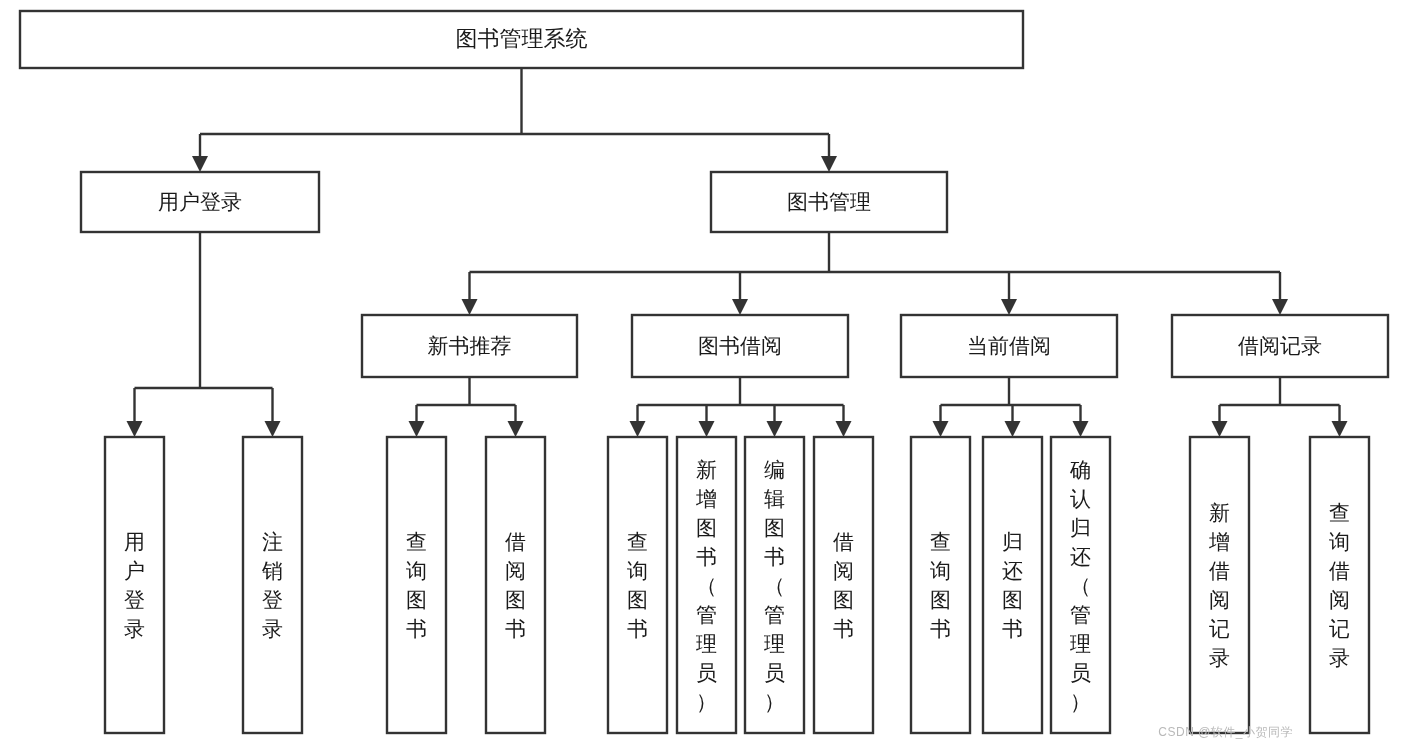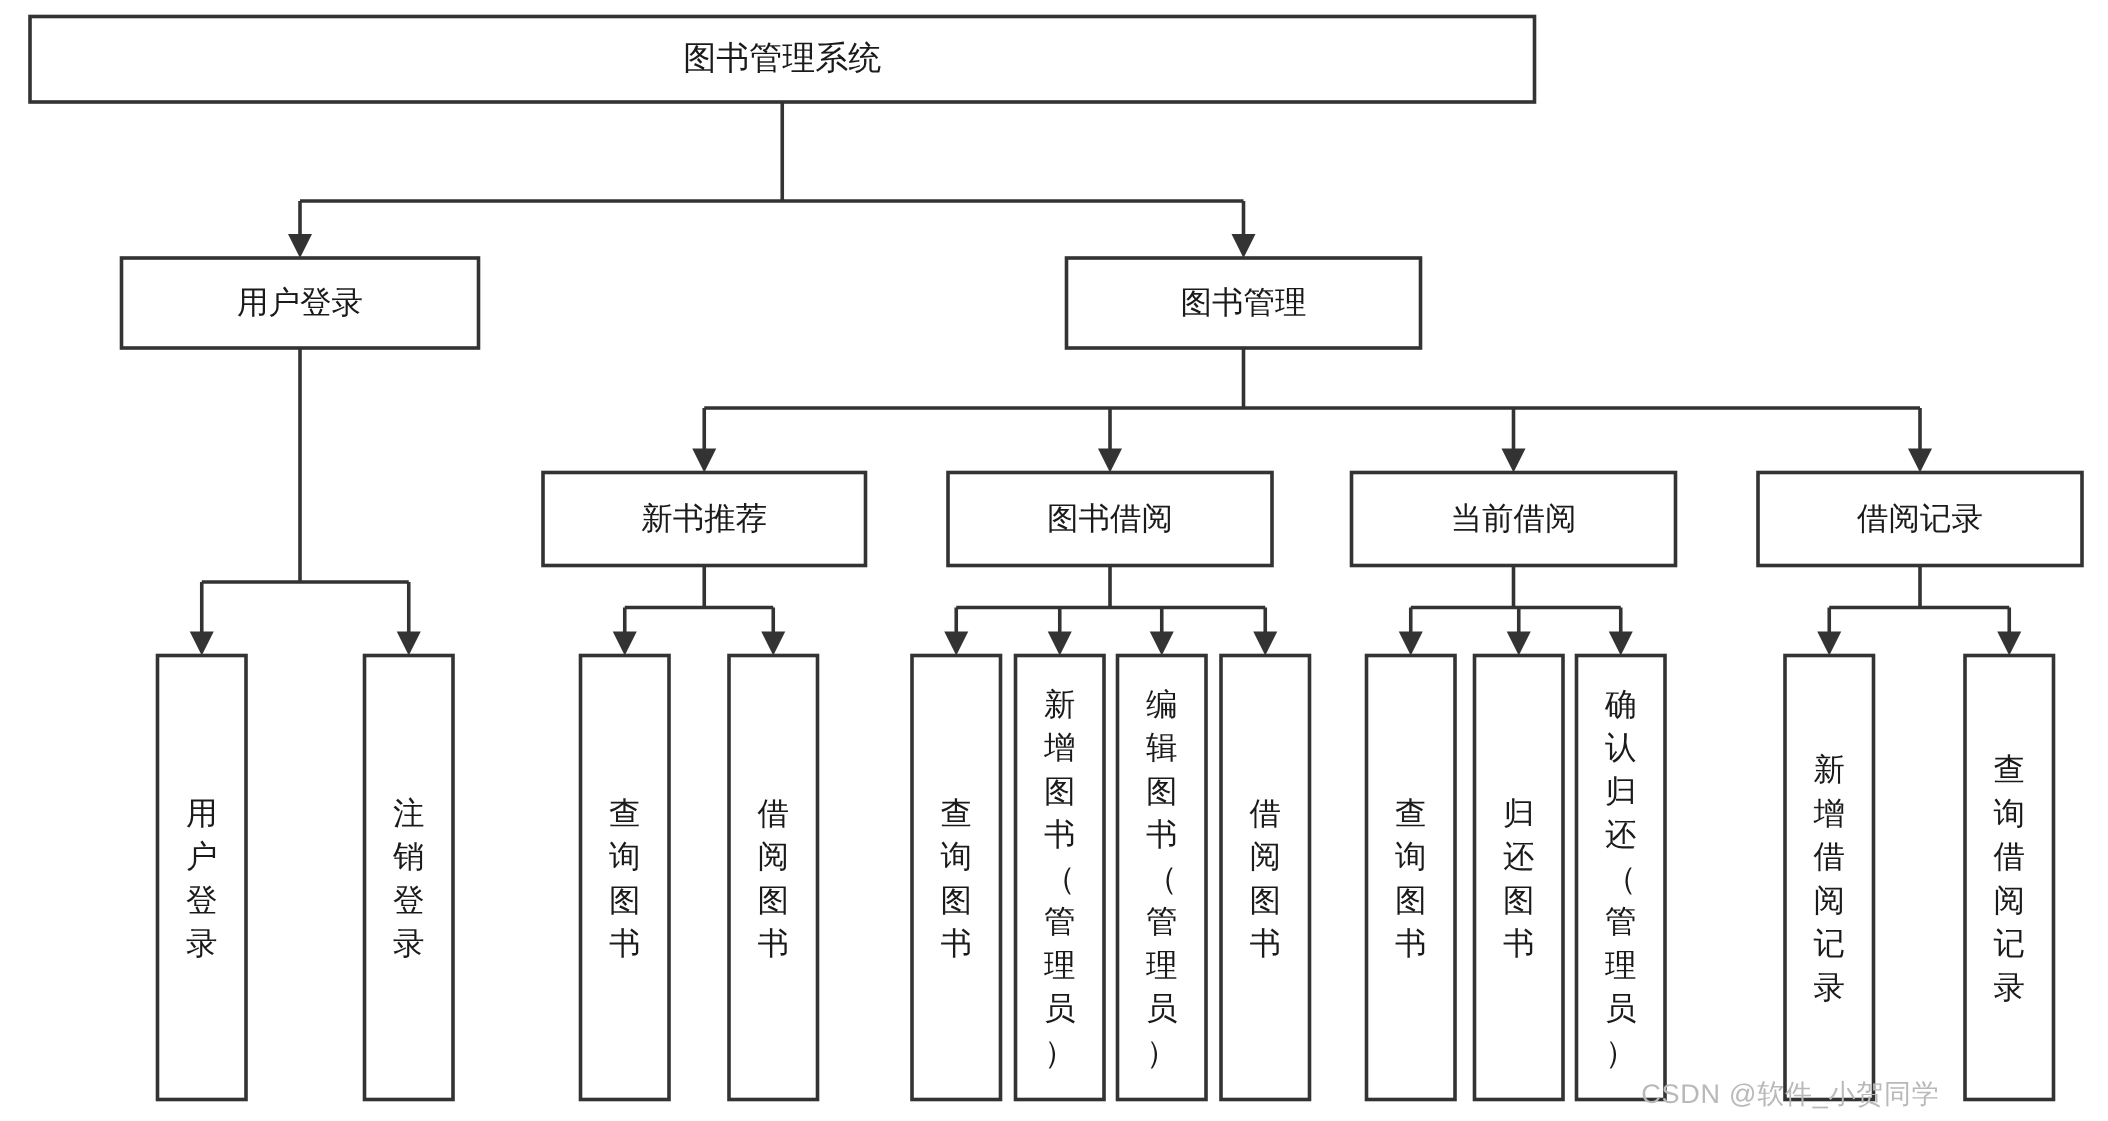--- a/index.html
+++ b/index.html
@@ -54,21 +54,21 @@
   }
   .arrow-head {
     fill: #333333;
     stroke: none;
   }
   .watermark {
     position: absolute;
     right: 8px;
     bottom: 6px;
     font-family: "Liberation Sans", "DejaVu Sans", sans-serif;
-    font-size: 18px;
+    font-size: 12px;
     color: #b9b9b9;
     white-space: nowrap;
     letter-spacing: 0.5px;
   }
 </style>
 </head>
 <body>
 
 <div id="diagram-root">
 

